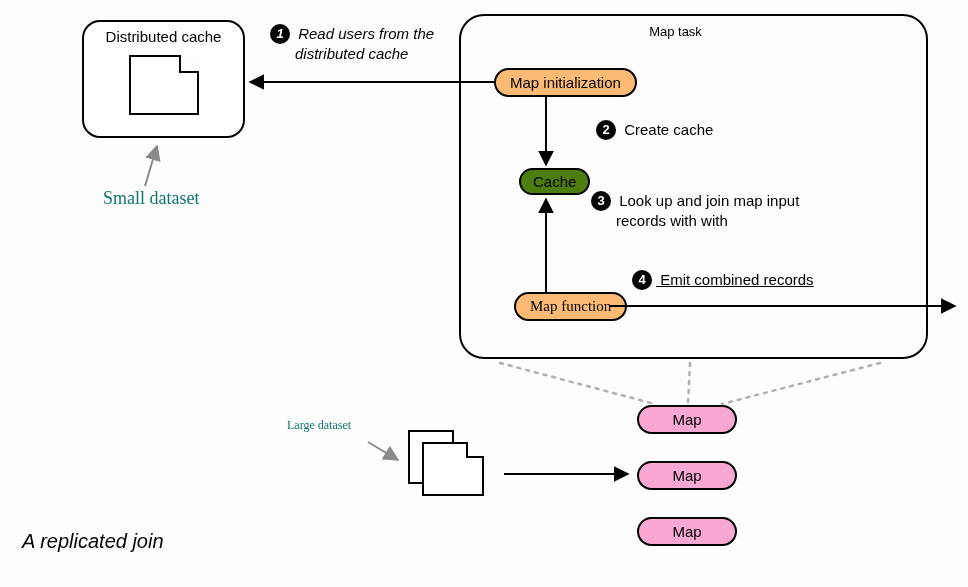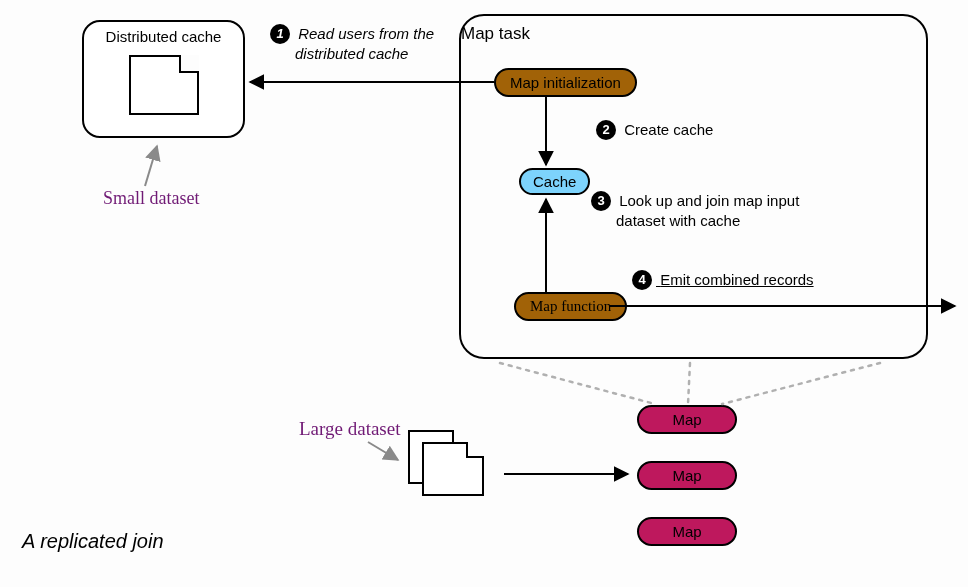--- a/index.html
+++ b/index.html
@@ -46,35 +46,36 @@
   
   .map-task {
     left: 459px; top: 14px;
     width: 469px; height: 345px;
     border: 2px solid #000;
     border-radius: 25px;
   }
   .map-task-label {
     position: absolute;
     top: 8px; left: 0; right: 36px;
-    font-size: 17px;
+    text-align: center;
+    font-size: 13px;
   }
 
   
   .pill {
     position: absolute;
     border: 2px solid #000;
     border-radius: 16px;
-    background: #a16207;
+    background: #fdba74;
     font-size: 15px;
     padding: 4px 14px;
     white-space: nowrap;
   }
   .pill.small { padding: 3px 12px; border-radius: 14px; font-size: 15px; }
-  .pill.shade { background: #7dd3fc; }
+  .pill.shade { background: #4d7c0f; }
 
   
   .step {
     position: absolute;
     font-size: 15px;
     line-height: 1.3;
   }
   .step .num {
     display: inline-block;
     width: 20px; height: 20px;
@@ -85,34 +86,34 @@
     line-height: 20px;
     font-size: 13px;
     font-weight: bold;
     margin-right: 4px;
     vertical-align: 1px;
   }
 
   
   .handwritten {
     font-family: "Comic Sans MS", "Segoe Script", cursive;
-    color: #701a75;
+    color: #0f766e;
     position: absolute;
   }
 
   
   .map-pill {
     position: absolute;
     width: 100px;
     border: 2px solid #000;
     border-radius: 15px;
     text-align: center;
     padding: 4px 0;
     font-size: 15px;
-    background: #be185d;
+    background: #f9a8d4;
   }
 
   
   .docs {
     position: absolute;
     left: 408px; top: 430px;
     width: 80px; height: 75px;
   }
   .docs .back, .docs .front {
     position: absolute;
@@ -173,29 +174,29 @@
 </div>
 
 <div class="step" style="left:596px; top:120px;">
   <span class="num">2</span>
   <span>Create cache</span>
 </div>
 
 <div class="step" style="left:591px; top:191px;">
   <span class="num">3</span>
   <span>Look up and join map input</span><br>
-  &nbsp;&nbsp;&nbsp;&nbsp;&nbsp;&nbsp;<span>dataset with cache</span>
+  &nbsp;&nbsp;&nbsp;&nbsp;&nbsp;&nbsp;<span>records with with</span>
 </div>
 
 <div class="step" style="left:632px; top:270px;text-decoration:underline;">
   <span class="num">4</span>
   <span>Emit combined records</span>
 </div>
 
-<div class="handwritten" style="left:299px; top:418px; font-size:19px;">Large dataset</div>
+<div class="handwritten" style="left:287px; top:418px; font-size:12px;">Large dataset</div>
 
 <div class="docs">
   <div class="back"></div>
   <div class="front"></div>
 </div>
 
 <div class="map-pill" style="left:637px; top:405px;">Map</div>
 <div class="map-pill" style="left:637px; top:461px;">Map</div>
 <div class="map-pill" style="left:637px; top:517px;">Map</div>
 

